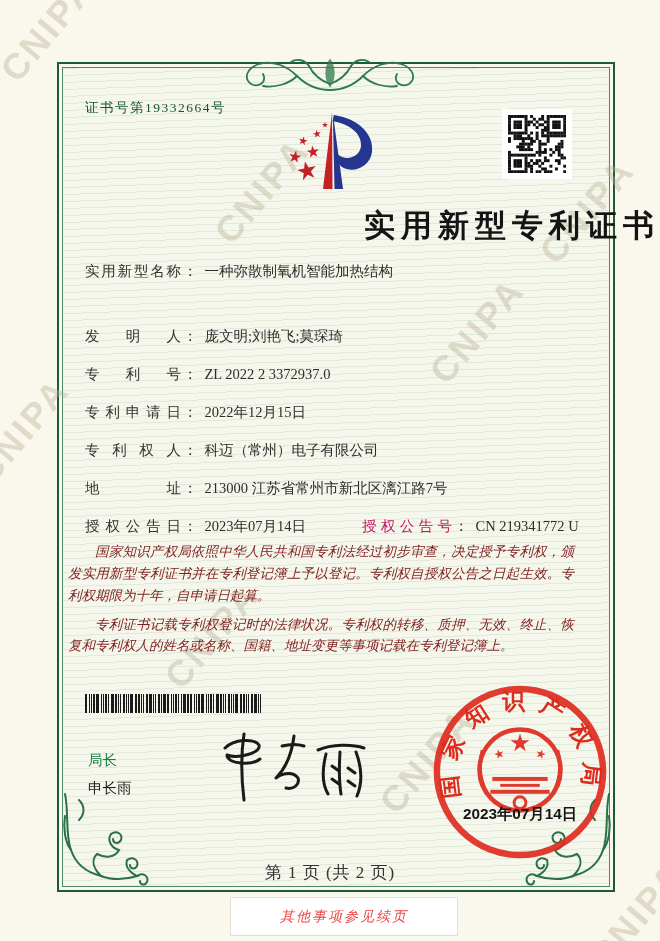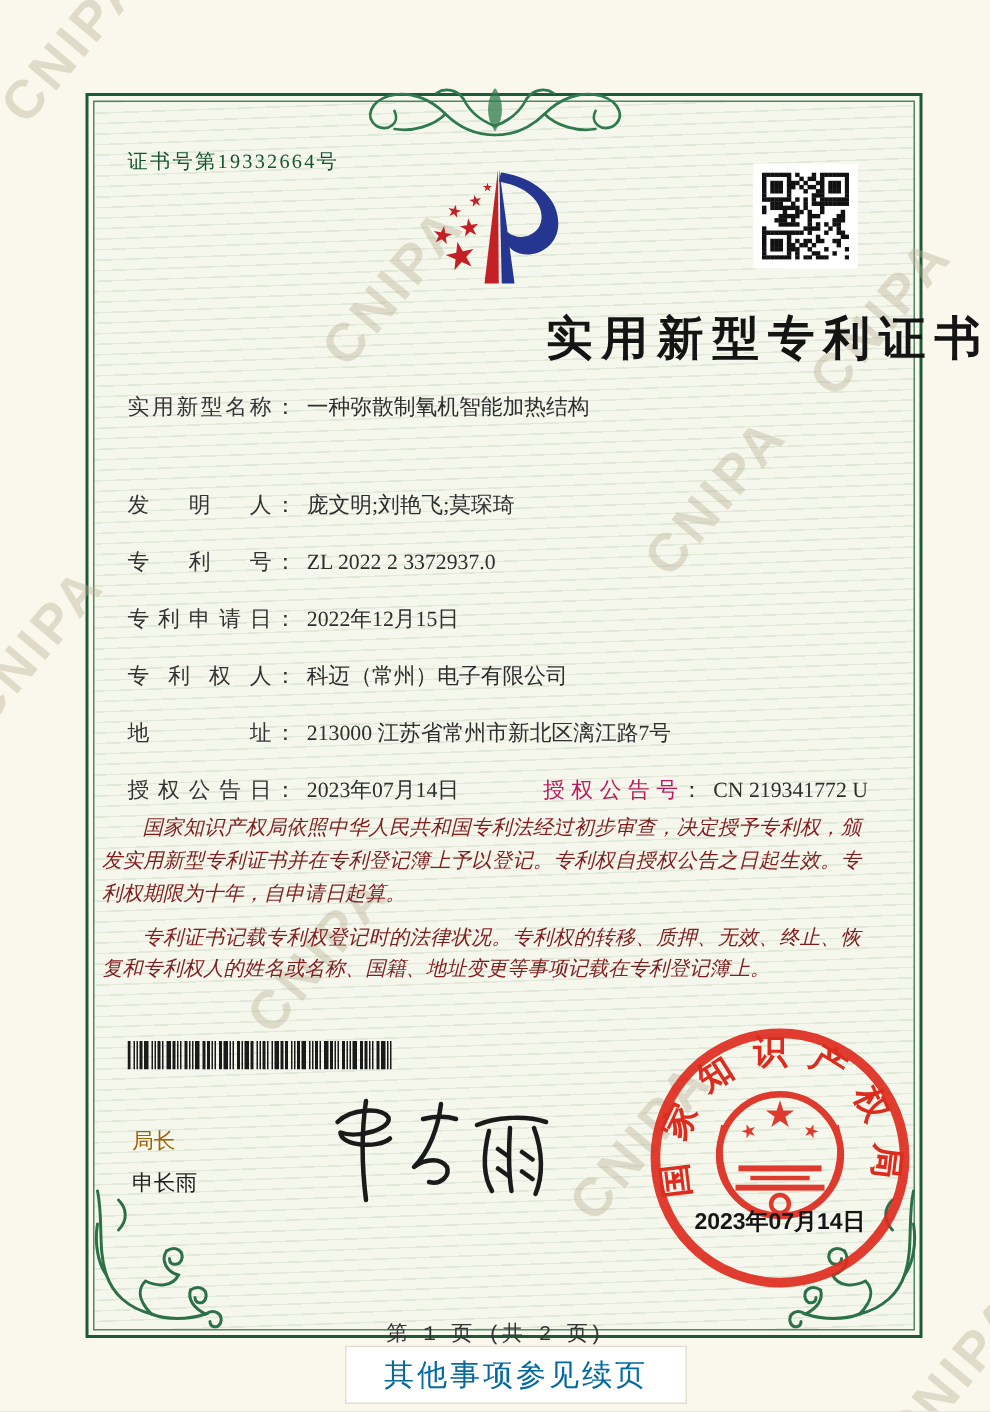--- a/index.html
+++ b/index.html
@@ -29,28 +29,28 @@
   .field-row.gap-lg{margin-bottom:45px;}
   .flabel{display:inline-block;width:96px;text-align:justify;text-align-last:justify;
           white-space:normal;vertical-align:top;color:#333;}
   .fcolon{margin:0 7px 0 2px;}
   .flabel2{display:inline-block;width:90px;margin-left:56px;text-align:justify;
            text-align-last:justify;white-space:normal;vertical-align:top;color:#be185d;}
   .paras{left:68px;top:541px;width:506px;font-size:13.5px;line-height:1.62;
          font-style:italic;color:#7f1d1d;text-align:justify;}
   .paras p{margin:0 0 7px 0;text-indent:2em;}
   .barcode{left:85px;top:694px;width:180px;height:19px;}
-  .sig-title{left:88px;top:751px;font-size:14.5px;font-family:"Liberation Sans","DejaVu Sans",sans-serif;color:#a16207;}
+  .sig-title{left:88px;top:751px;font-size:14.5px;font-family:"Liberation Sans","DejaVu Sans",sans-serif;color:#15803d;}
   .sig-name{left:88px;top:779px;font-size:14.5px;font-family:"Liberation Sans","DejaVu Sans",sans-serif;color:#1f1f1f;}
   .sig-svg{left:210px;top:724px;z-index:3;}
   .seal{left:431px;top:683px;z-index:3;}
-  .page-info{left:0;right:0;top:880px;text-align:center;font-size:14px;color:#333;letter-spacing:1px;font-family:Liberation Mono, monospace;}
+  .page-info{left:0;right:0;top:861px;text-align:center;font-size:17px;color:#333;letter-spacing:1px;}
   .foot-note{left:230px;top:897px;width:226px;height:37px;background:#ffffff;
              border:1px solid #e3dfcf;display:flex;align-items:center;justify-content:center;
-             font-size:20px;color:#0369a1;z-index:4;letter-spacing:2px;}
+             font-size:14px;font-style:italic;color:#ef4444;z-index:4;letter-spacing:2px;}
   .orn{position:absolute;z-index:2;pointer-events:none;}
   .orn-top{left:235px;top:50px;}
   .orn-bl{left:59px;top:792px;}
   .orn-br{left:500px;top:792px;transform:scaleX(-1);}
 </style>
 </head>
 <body>
 
 <div class="page">
 

